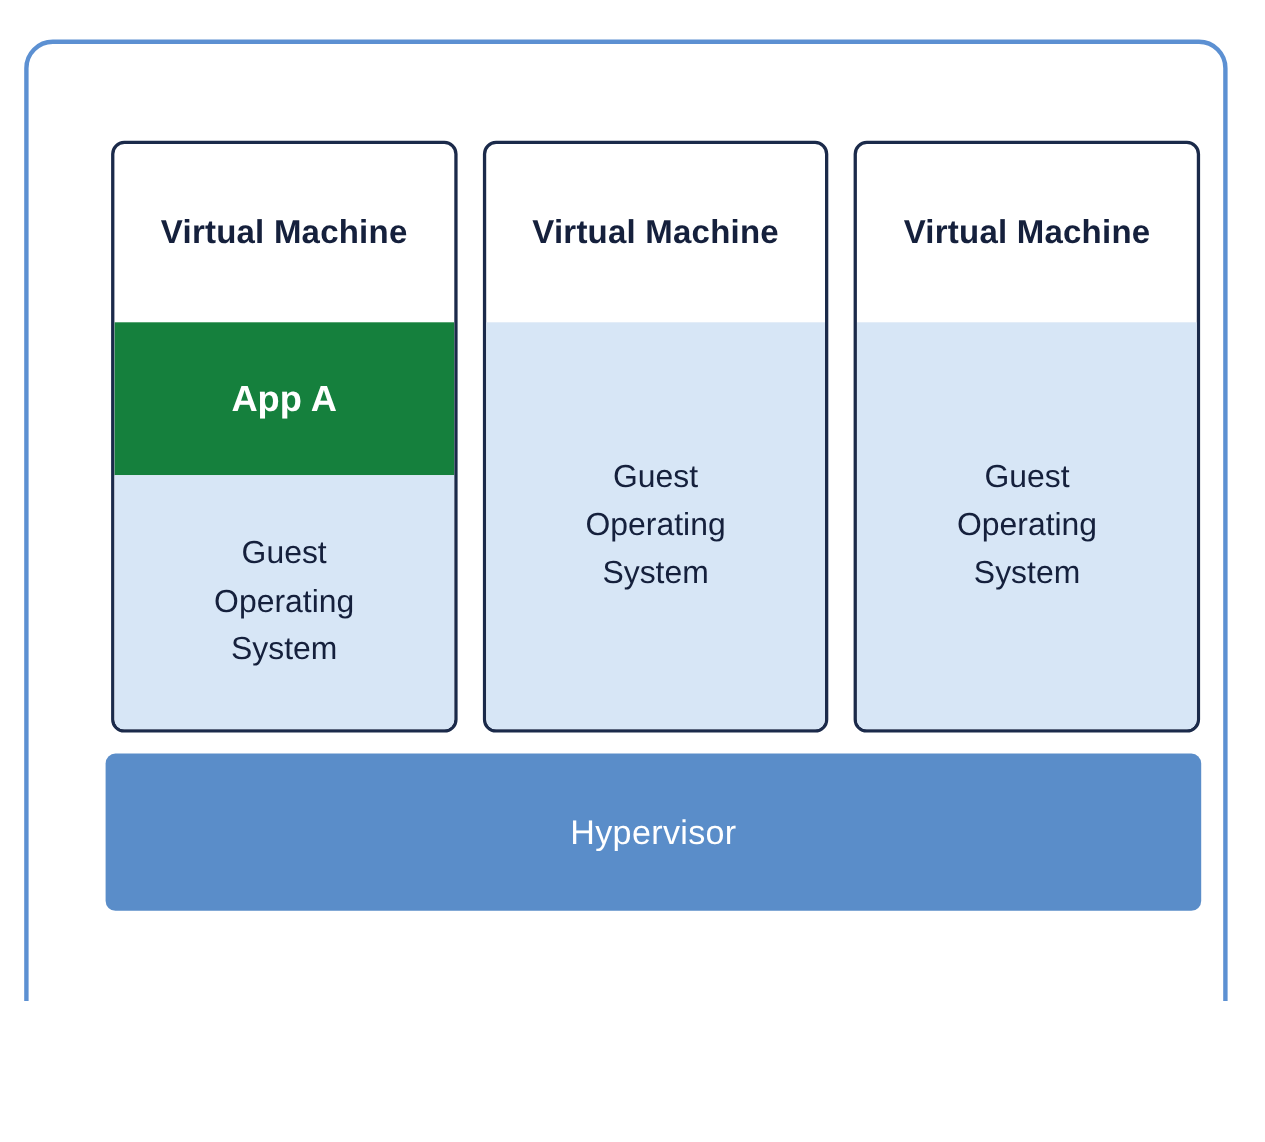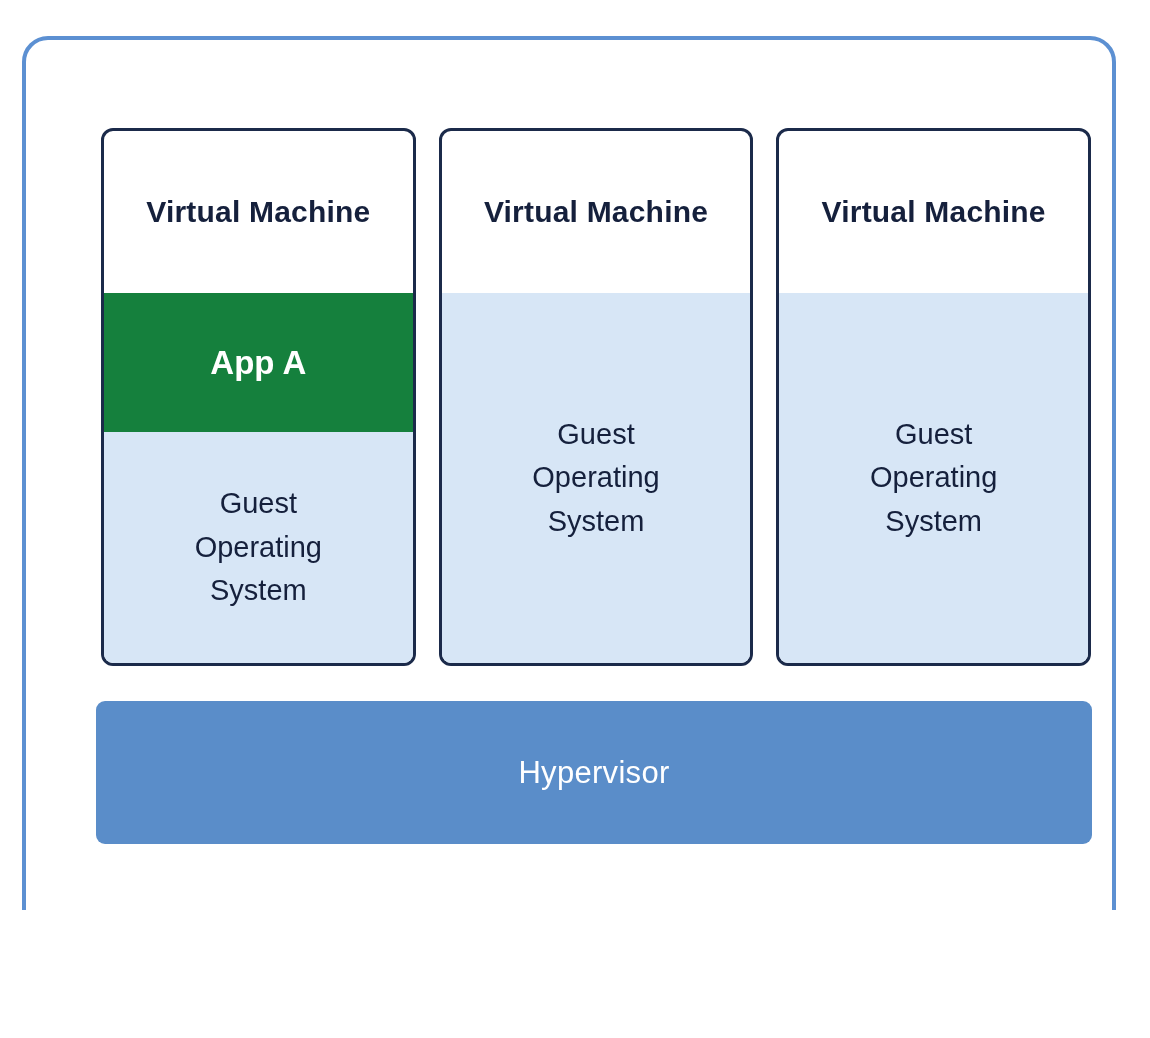--- a/index.html
+++ b/index.html
@@ -90,21 +90,20 @@
     align-items: center;
     justify-content: center;
     color: #ffffff;
     font-size: 31px;
     font-weight: 400;
     letter-spacing: 0.3px;
   }
   .layer-hypervisor {
     top: 645px;
     background: #5A8DC9;
-    margin-top: 16px;
   }
   .layer-infrastructure {
     top: 810px;
     background: #7AC3A8;
   }
 </style>
 </head>
 <body>
 
 <div class="canvas">

